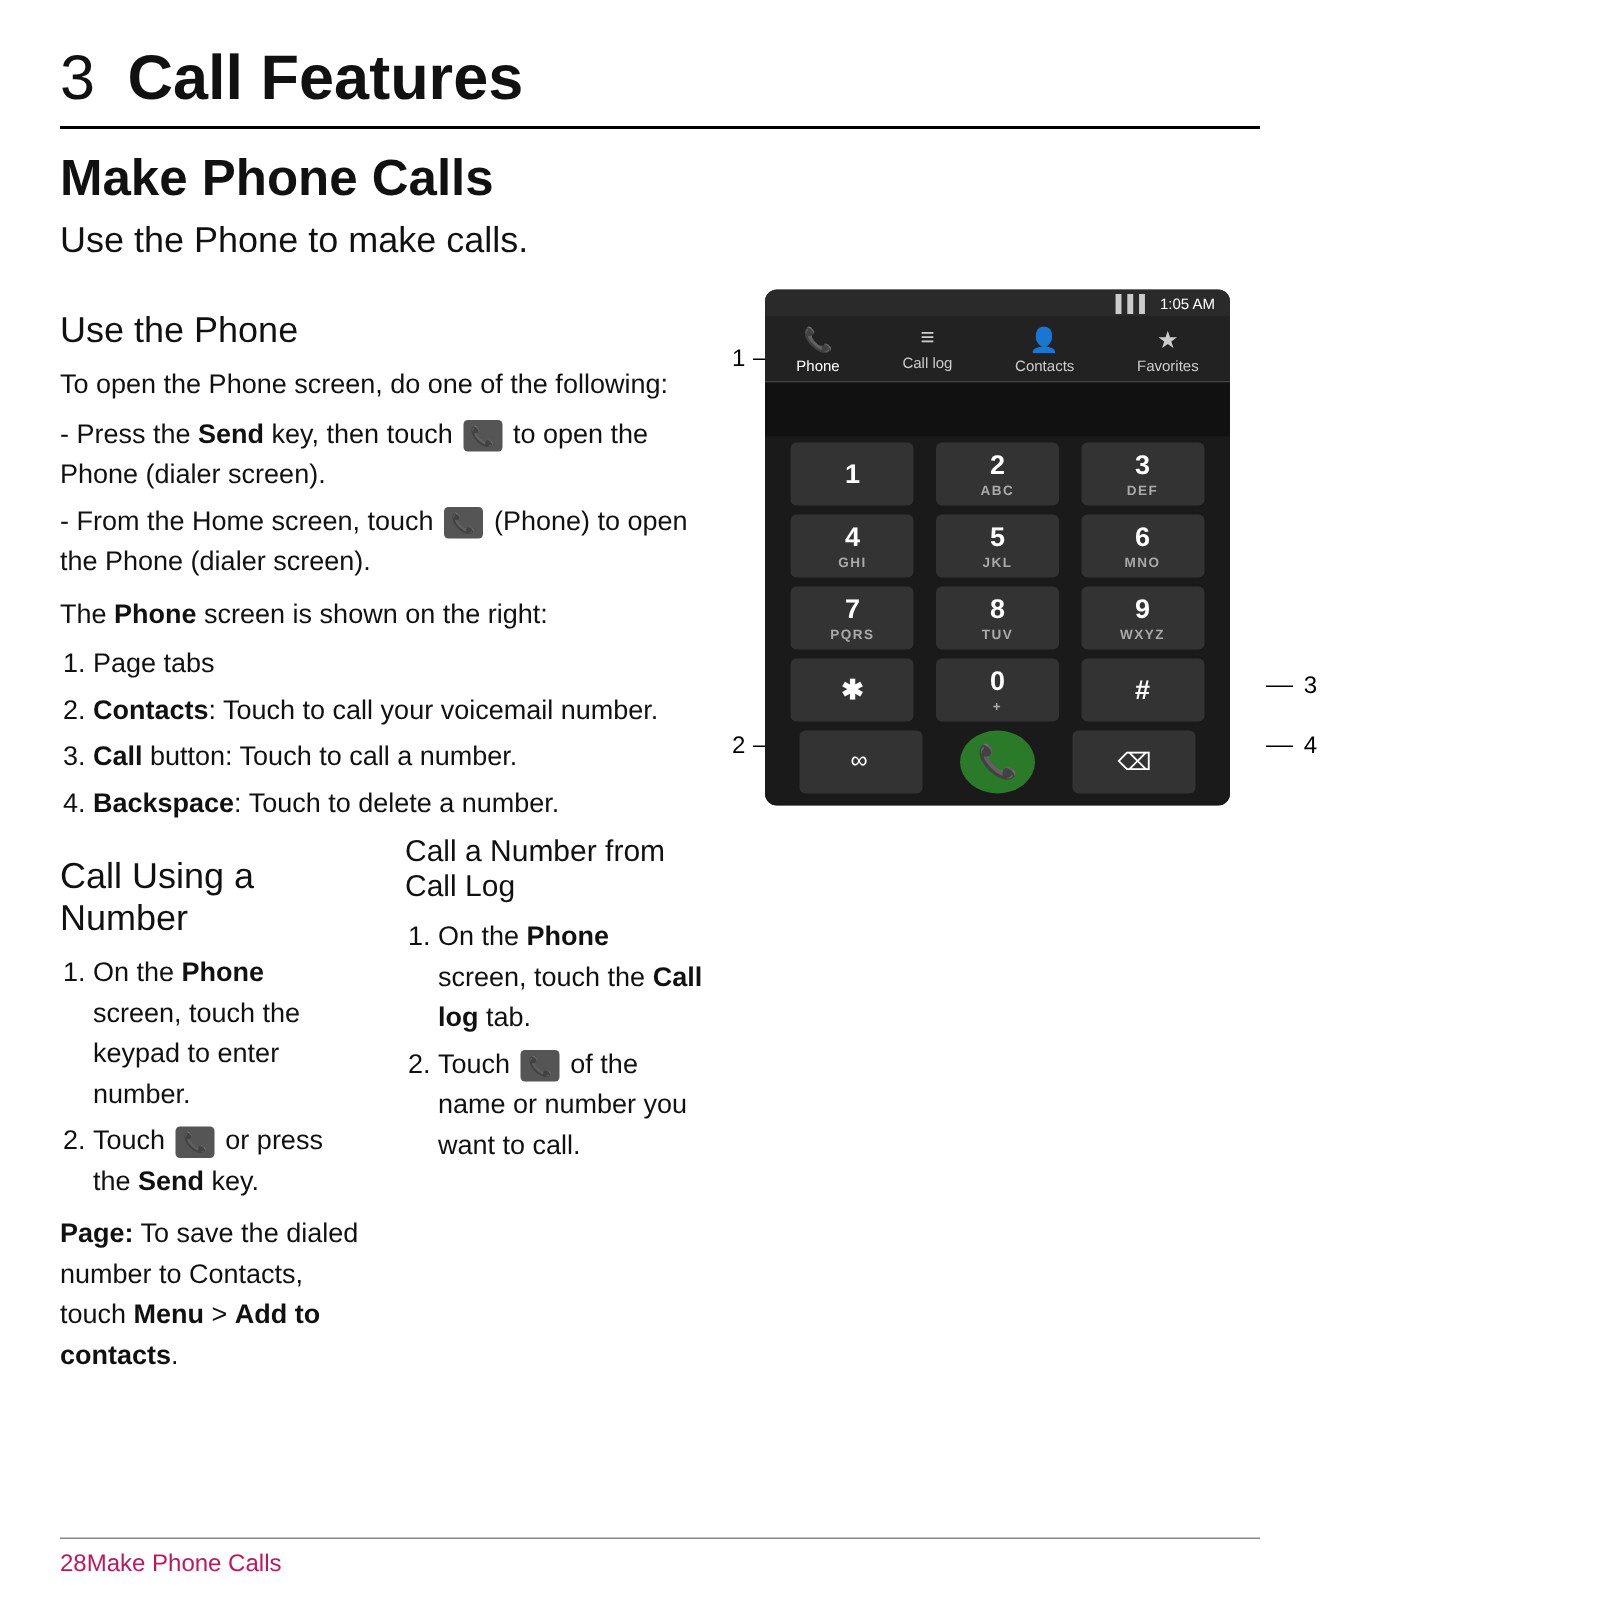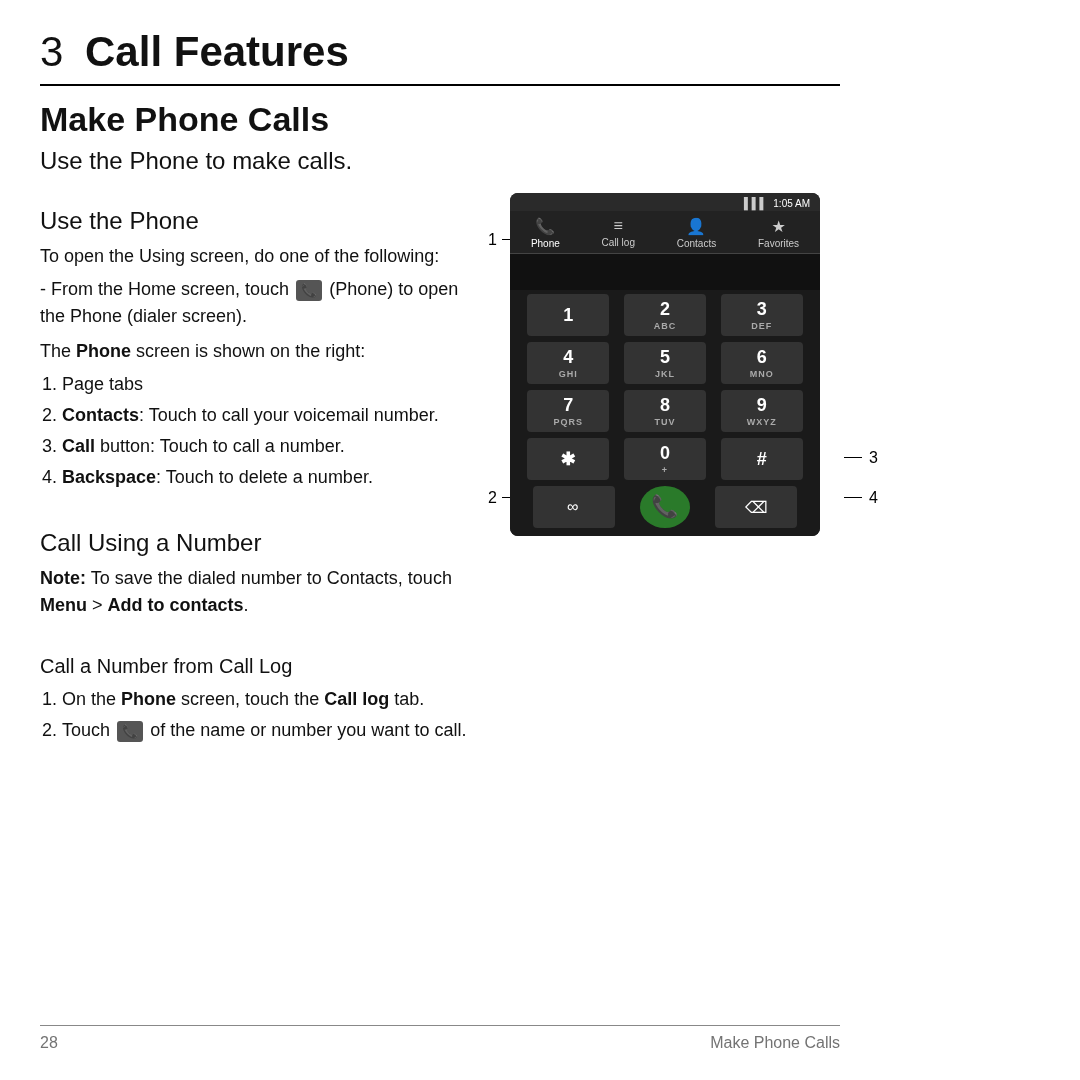--- a/index.html
+++ b/index.html
@@ -171,32 +171,31 @@
     .dialer-call {
       background: #3a7a3a;
       border-radius: 50%;
       width: 50px;
       height: 42px;
     }
     
     .bottom-bar {
       border-top: 1px solid #888;
       display: flex;
-      justify-content: space-between;
       padding-top: 8px;
       margin-top: 10px;
       font-size: 16px;
-      color: #737373;
+      color: #be185d;
     }
     
     .lower-section {
       display: flex;
-      flex-direction: column;
+      flex-direction: row;
       gap: 30px;
-      margin-top: 24px;
+      margin-top: 8px;
     }
     .lower-left { flex: 1; }
     .lower-right { flex: 1; }
     .inline-icon {
       display: inline-block;
       background: #555;
       border-radius: 3px;
       color: #fff;
       font-size: 13px;
       padding: 1px 5px;
@@ -221,37 +220,42 @@
   </div>
 
   <div class="section-title">Make Phone Calls</div>
   <div class="section-subtitle">Use the Phone to make calls.</div>
 
   <div class="main-content">
 
     <div class="left-col">
 
       <div class="subsection-title">Use the Phone</div>
-      <p>To open the Using screen, do one of the following:</p>
+      <p>To open the Phone screen, do one of the following:</p>
       <ul style="list-style:none; margin-left:0;">
+        <li>- Press the <b>Send</b> key, then touch <span class="inline-icon">📞</span> to open the Phone (dialer screen).</li>
         <li>- From the Home screen, touch <span class="inline-icon">📞</span> (Phone) to open the Phone (dialer screen).</li>
       </ul>
 
       <p>The <b>Phone</b> screen is shown on the right:</p>
       <ol>
         <li>Page tabs</li>
         <li><b>Contacts</b>: Touch to call your voicemail number.</li>
         <li><b>Call</b> button: Touch to call a number.</li>
         <li><b>Backspace</b>: Touch to delete a number.</li>
       </ol>
 
       <div class="lower-section">
         <div class="lower-left">
           <div class="subsection-title">Call Using a Number</div>
-          <p><b>Note:</b> To save the dialed number to Contacts, touch <b>Menu</b> &gt; <b>Add to contacts</b>.</p>
+          <ol>
+            <li>On the <b>Phone</b> screen, touch the keypad to enter number.</li>
+            <li>Touch <span class="inline-icon">📞</span> or press the <b>Send</b> key.</li>
+          </ol>
+          <p><b>Page:</b> To save the dialed number to Contacts, touch <b>Menu</b> &gt; <b>Add to contacts</b>.</p>
         </div>
         <div class="lower-right">
           <div class="subsection-title-right">Call a Number from Call Log</div>
           <ol>
             <li>On the <b>Phone</b> screen, touch the <b>Call log</b> tab.</li>
             <li>Touch <span class="inline-icon">📞</span> of the name or number you want to call.</li>
           </ol>
         </div>
       </div>
 

